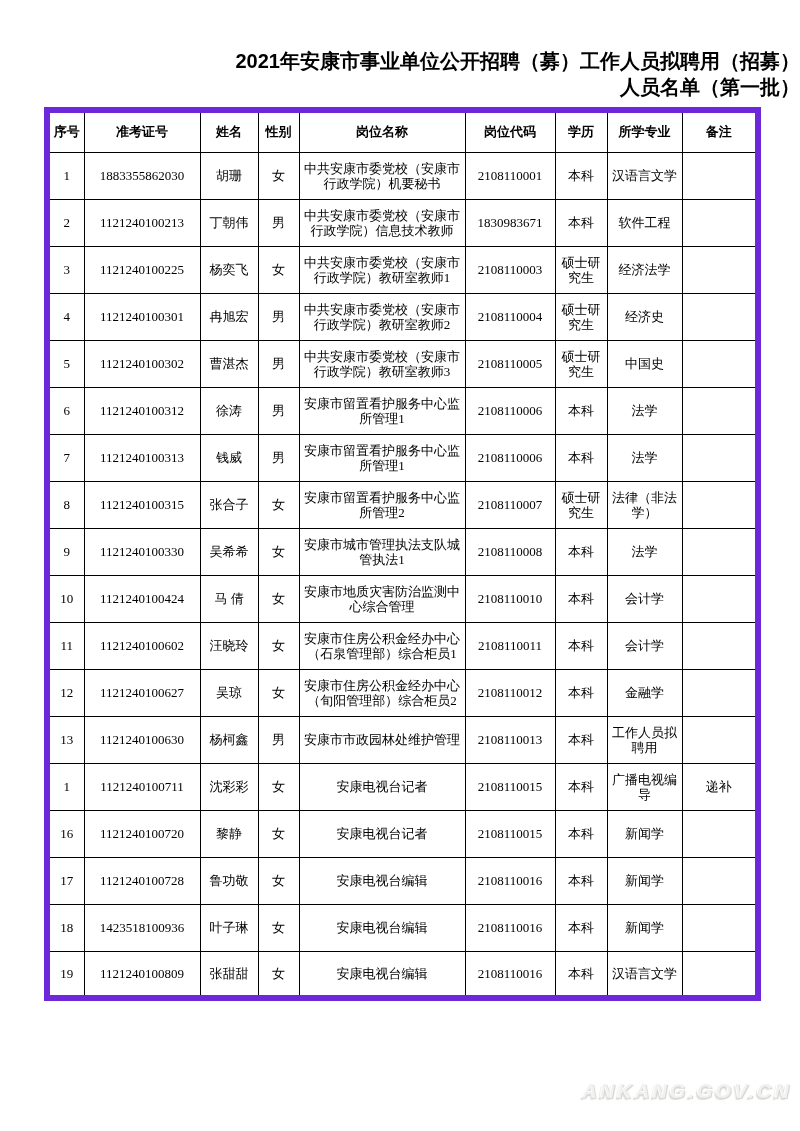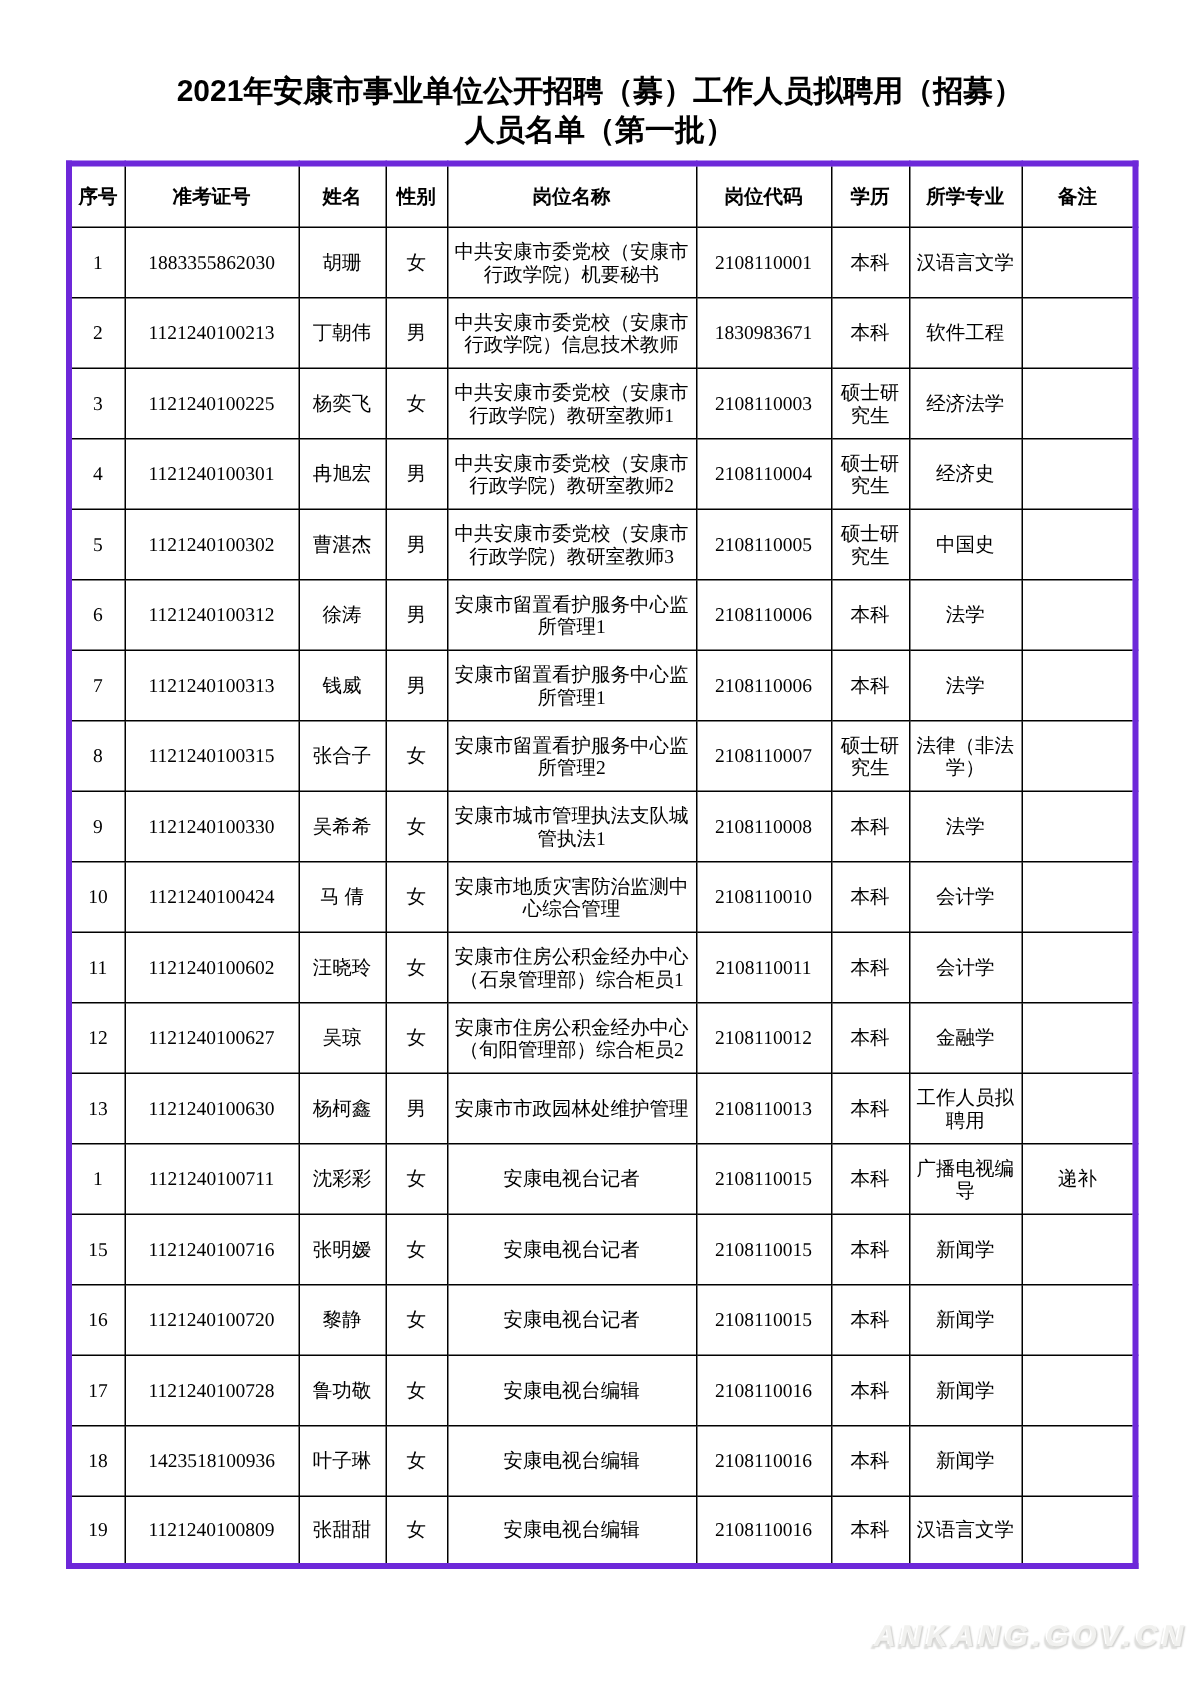--- a/index.html
+++ b/index.html
@@ -11,35 +11,35 @@
     background: #ffffff;
     overflow: hidden;
     font-family: "Liberation Serif", "DejaVu Serif", serif;
     color: #000000;
   }
   .doc-title {
     position: absolute;
     top: 48px;
     left: 0;
     width: 100%;
-    text-align: center;
+    text-align: right;
     font-family: "Liberation Sans", "DejaVu Sans", sans-serif;
     font-weight: bold;
     font-size: 20px;
     line-height: 26px;
     color: #000000;
   }
   table.roster {
     position: absolute;
     left: 44px;
     top: 107px;
     width: 711px;
     border-collapse: collapse;
     table-layout: fixed;
-    border: 4px solid #6d28d9;
+    border: 6px solid #6d28d9;
   }
   table.roster th, table.roster td {
     border: 1px solid #000000;
     text-align: center;
     vertical-align: middle;
     padding: 1px 3px;
     overflow: hidden;
   }
   table.roster th {
     font-family: "Liberation Sans", "DejaVu Sans", sans-serif;
@@ -253,31 +253,20 @@
           <td>1121240100711</td>
           <td>沈彩彩</td>
           <td>女</td>
           <td>安康电视台记者</td>
           <td>2108110015</td>
           <td>本科</td>
           <td>广播电视编导</td>
           <td>递补</td>
         </tr>
         <tr>
-          <td>15</td>
-          <td>1121240100716</td>
-          <td>张明嫒</td>
-          <td>女</td>
-          <td>安康电视台记者</td>
-          <td>2108110015</td>
-          <td>本科</td>
-          <td>新闻学</td>
-          <td></td>
-        </tr>
-        <tr>
           <td>16</td>
           <td>1121240100720</td>
           <td>黎静</td>
           <td>女</td>
           <td>安康电视台记者</td>
           <td>2108110015</td>
           <td>本科</td>
           <td>新闻学</td>
           <td></td>
         </tr>

